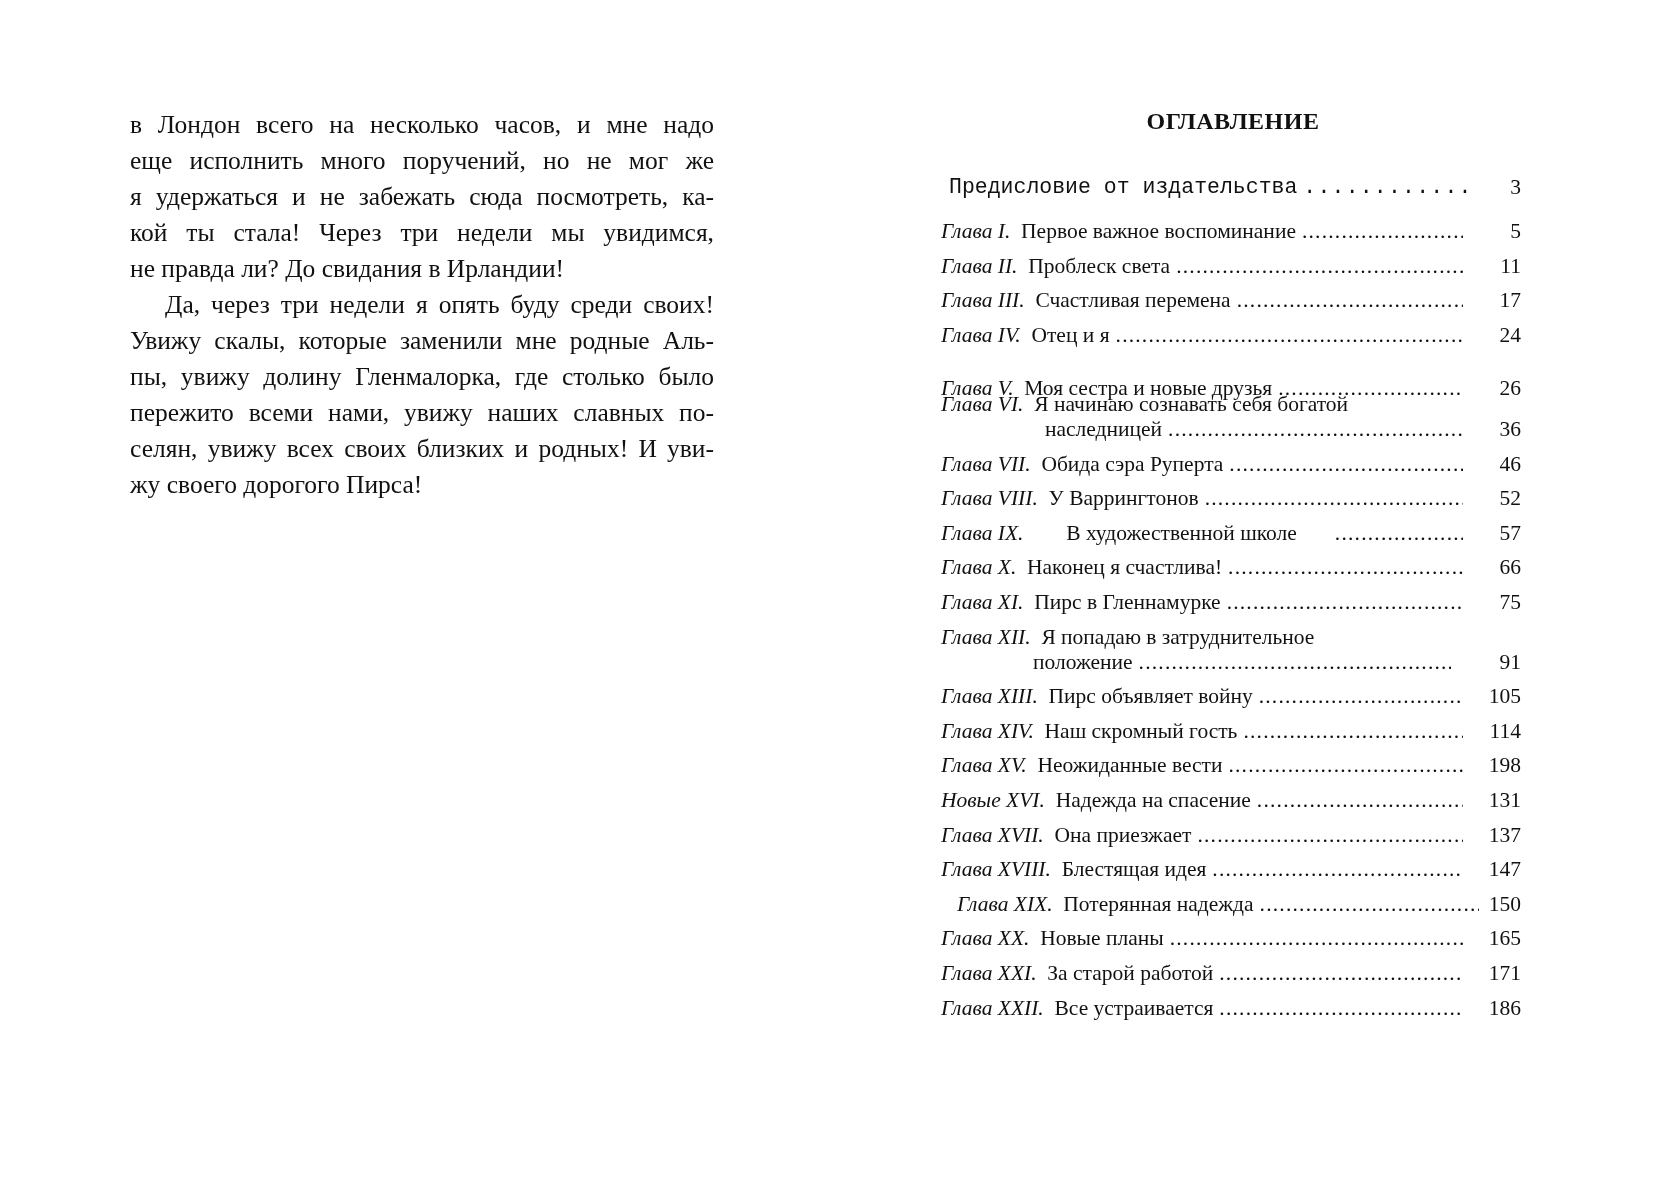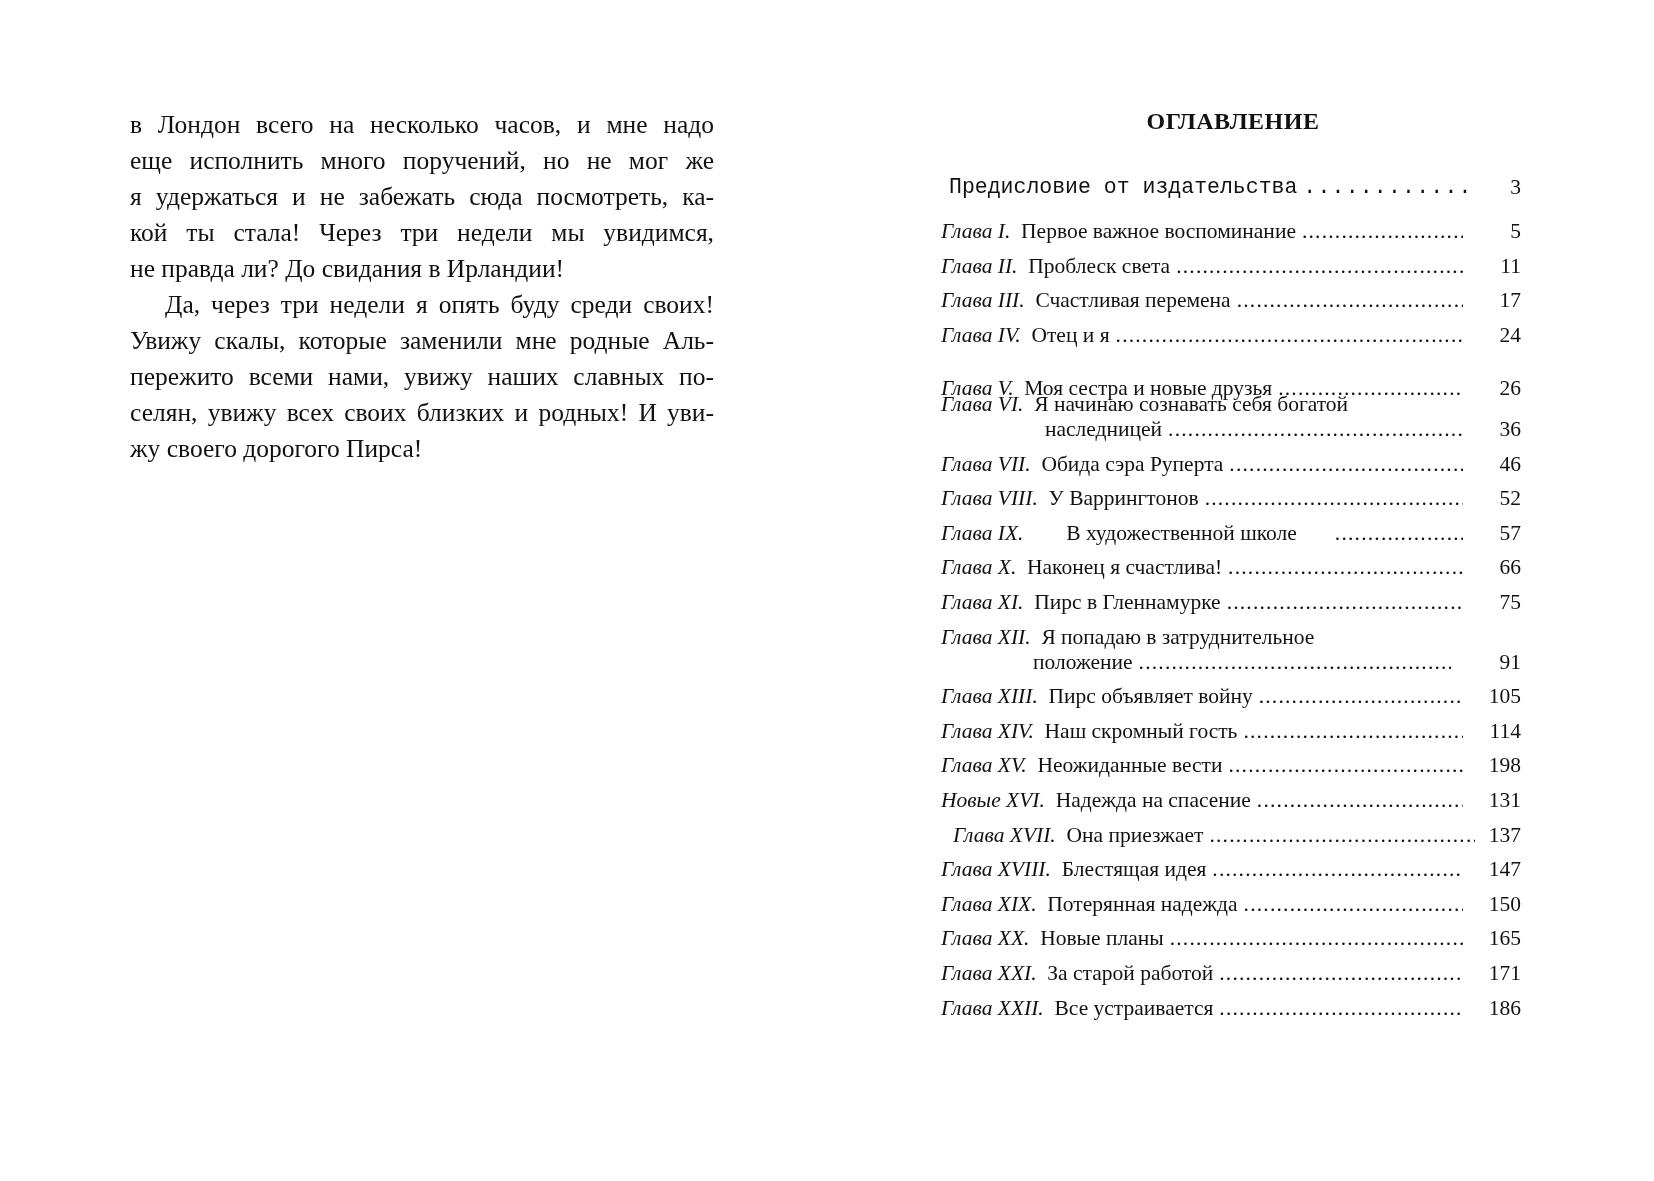--- a/index.html
+++ b/index.html
@@ -54,20 +54,21 @@
 
 <div class="page page-left">
   <div class="body-text">
     <span class="body-line">в Лондон всего на несколько часов, и мне надо</span>
     <span class="body-line">еще исполнить много поручений, но не мог же</span>
     <span class="body-line">я удержаться и не забежать сюда посмотреть, ка-</span>
     <span class="body-line">кой ты стала! Через три недели мы увидимся,</span>
     <span class="body-line last">не правда ли? До свидания в Ирландии!</span>
     <span class="body-line indent">Да, через три недели я опять буду среди своих!</span>
     <span class="body-line">Увижу скалы, которые заменили мне родные Аль-</span>
+    <span class="body-line">пы, увижу долину Гленмалорка, где столько было</span>
     <span class="body-line">пережито всеми нами, увижу наших славных по-</span>
     <span class="body-line">селян, увижу всех своих близких и родных! И уви-</span>
     <span class="body-line last">жу своего дорогого Пирса!</span>
   </div>
 </div>
 
 <div class="page page-right"></div>
 
 <div class="toc-title">ОГЛАВЛЕНИЕ</div>
 <div id="toc">
@@ -204,37 +205,37 @@
     </div>
     <div class="toc-row" style="top: 785px;">
       <div class="toc-fill" style="left: 0px; width: 522px;">
         <span class="txt toc-label-it">Новые XVI.</span>
         <span class="txt">&nbsp;&nbsp;Надежда на спасение</span>
         <span class="dots">...........................................................................................................</span>
       </div>
       <span class="toc-page">131</span>
     </div>
     <div class="toc-row" style="top: 819.6px;">
-      <div class="toc-fill" style="left: 12px; width: 522px;">
+      <div class="toc-fill" style="left: 0px; width: 522px;">
         <span class="txt toc-label-it">Глава XVII.</span>
         <span class="txt">&nbsp;&nbsp;Она приезжает</span>
         <span class="dots">...........................................................................................................</span>
       </div>
       <span class="toc-page">137</span>
     </div>
     <div class="toc-row" style="top: 854.2px;">
       <div class="toc-fill" style="left: 0px; width: 522px;">
         <span class="txt toc-label-it">Глава XVIII.</span>
         <span class="txt">&nbsp;&nbsp;Блестящая идея</span>
         <span class="dots">...........................................................................................................</span>
       </div>
       <span class="toc-page">147</span>
     </div>
     <div class="toc-row" style="top: 888.8px;">
-      <div class="toc-fill" style="left: 0px; width: 522px;">
+      <div class="toc-fill" style="left: 16px; width: 522px;">
         <span class="txt toc-label-it">Глава XIX.</span>
         <span class="txt">&nbsp;&nbsp;Потерянная надежда</span>
         <span class="dots">...........................................................................................................</span>
       </div>
       <span class="toc-page">150</span>
     </div>
     <div class="toc-row" style="top: 923.4px;">
       <div class="toc-fill" style="left: 0px; width: 522px;">
         <span class="txt toc-label-it">Глава XX.</span>
         <span class="txt">&nbsp;&nbsp;Новые планы</span>

